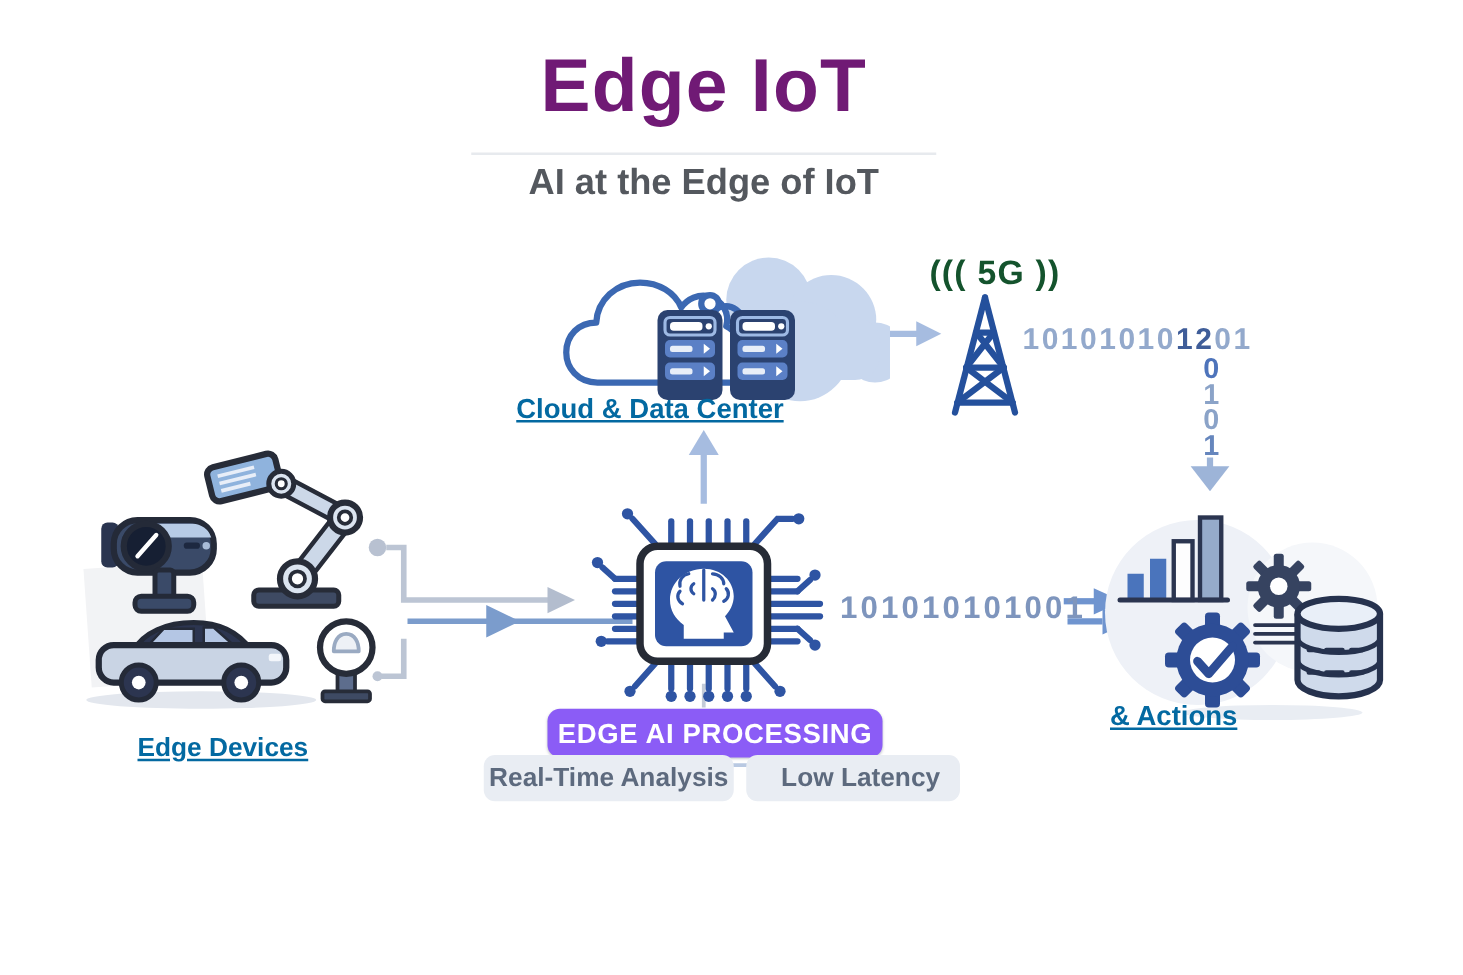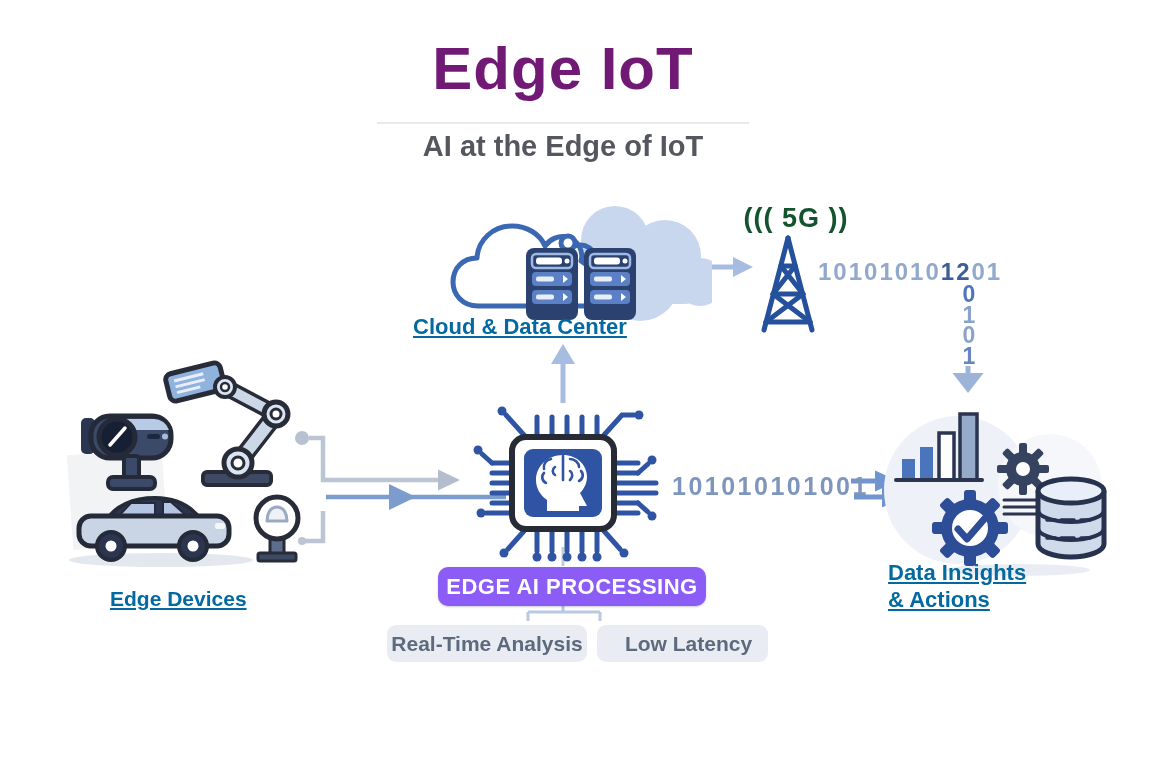--- a/index.html
+++ b/index.html
@@ -14,21 +14,21 @@
             font-size:29px;font-weight:600;color:#54585e;}
   
   .node-label{position:absolute;font-weight:700;color:#0369a1;text-align:left;text-decoration:underline;}
   #cloud-label{left:413px;top:314px;width:300px;font-size:22px;}
   #devices-label{left:110px;top:587px;width:210px;font-size:21px;}
   #insights-label{left:888px;top:559px;width:200px;font-size:22px;line-height:27px;}
   
   .banner{position:absolute;left:438px;top:567px;width:268px;height:39px;background:#8b5cf6;
           border-radius:10px;color:#ffffff;font-size:22px;font-weight:700;letter-spacing:.5px;
           display:flex;align-items:center;justify-content:center;box-shadow:0 1px 2px rgba(40,50,70,.25);}
-  .pill{position:absolute;top:625px;height:37px;background:#e9edf3;border-radius:9px;
+  .pill{position:absolute;top:604px;height:37px;background:#e9edf3;border-radius:9px;
         color:#5d6a7e;font-size:21px;font-weight:700;display:flex;align-items:center;justify-content:center;}
   #pill-realtime{left:387px;width:200px;}
   #pill-latency{left:597px;width:159px;padding-left:12px;}
   
   .bin{position:absolute;font-weight:700;color:#93a9cc;letter-spacing:2px;}
   #bin-5g{left:818px;top:258px;font-size:24px;}
   #bin-5g .bin-mid{color:#3f5d99;}
   #bin-chip{left:672px;top:472px;font-size:25px;color:#7e95bd;letter-spacing:2.5px;}
   #bin-vert{left:955px;top:284px;width:28px;text-align:center;font-size:23px;line-height:20.5px;
             display:flex;flex-direction:column;letter-spacing:0;}
@@ -348,17 +348,16 @@
         <line x1="169" y1="122" x2="177" y2="122"></line>
           <line x1="183" y1="122" x2="196" y2="122"></line>
         <line x1="203" y1="122" x2="212" y2="122"></line>
         <line x1="169" y1="140" x2="177" y2="140"></line>
           <line x1="183" y1="140" x2="196" y2="140"></line>
         <line x1="203" y1="140" x2="212" y2="140"></line>
       </g>
     </g>
   </svg>
   <div class="node-label" id="insights-label">
-    <div>Data Insights</div>
     <div>&amp; Actions</div>
   </div>
 
 </div>
 
 </body></html>

